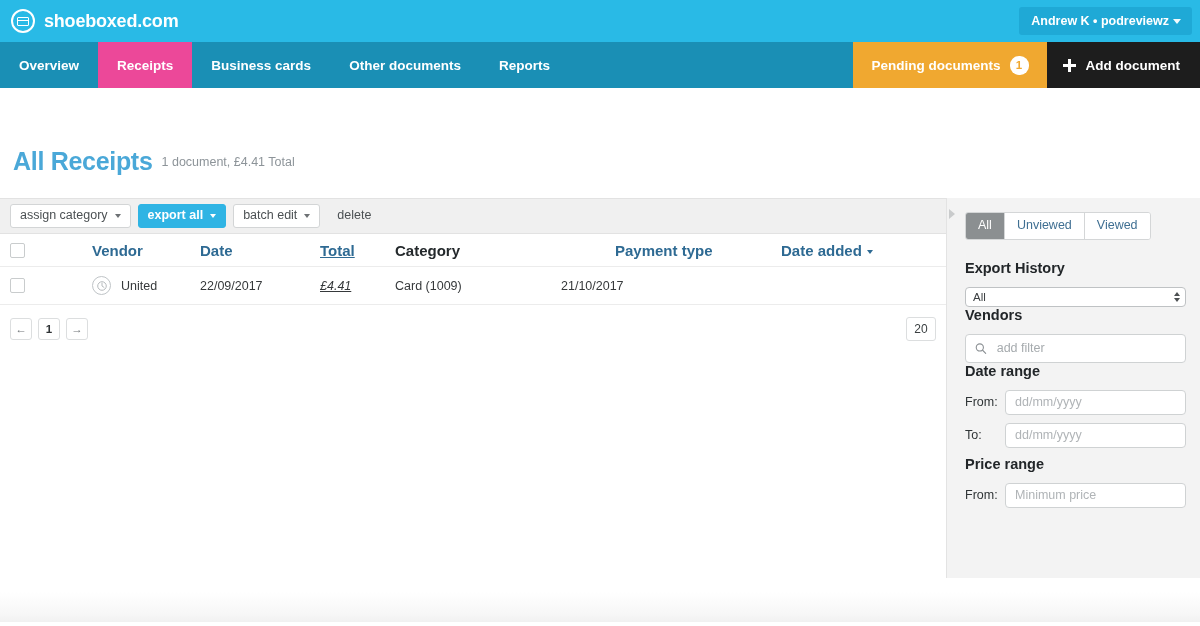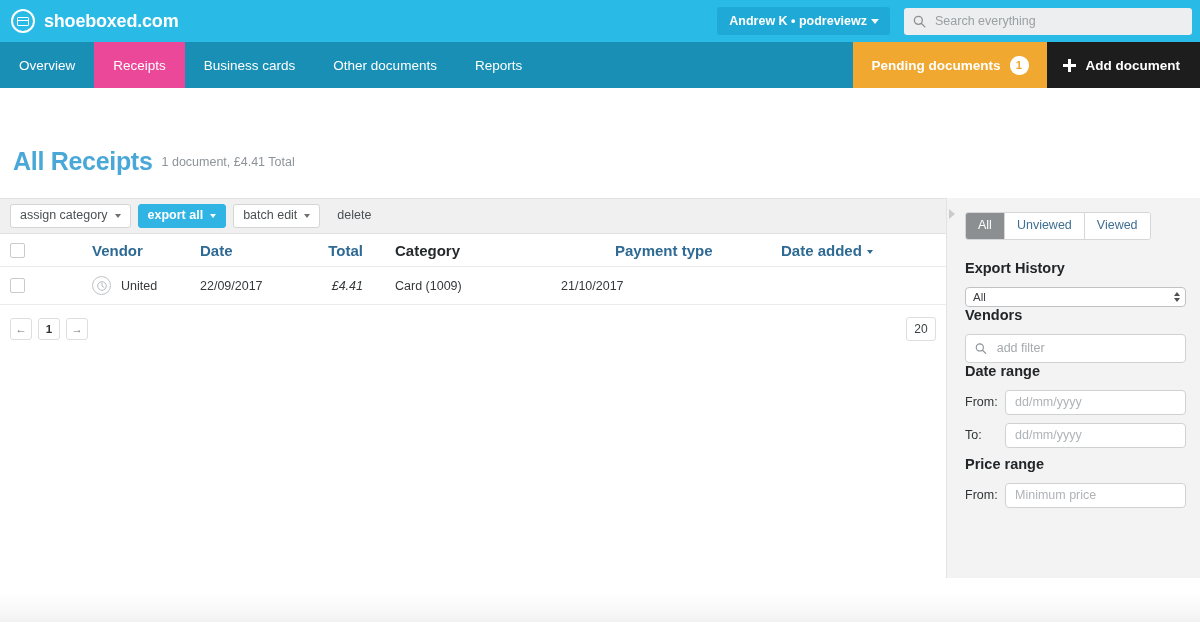--- a/index.html
+++ b/index.html
@@ -97,21 +97,21 @@
     display: flex;
     align-items: stretch;
     position: relative;
   }
   .nav-items { display: flex; align-items: stretch; }
   .nav-item {
     display: flex; align-items: center;
     padding: 0 19px;
     color: #ffffff;
     font-size: 13.5px;
-    font-weight: normal;
+    font-weight: bold;
     cursor: pointer;
     white-space: nowrap;
   }
   .nav-item.active { background: #ec4899; }
   .nav-right { margin-left: auto; display: flex; align-items: stretch; }
   .pending-btn {
     background: #f0a830;
     color: #ffffff;
     font-size: 13.5px;
     font-weight: bold;
@@ -234,21 +234,21 @@
     width: 15px; height: 15px;
     border: 1px solid #c9cccd;
     border-radius: 2px;
     background: #fff;
     flex: none;
     cursor: pointer;
   }
   .col-check { width: 82px; display: flex; align-items: center; }
   .col-vendor { width: 108px; }
   .col-date { width: 120px; }
-  .col-total { width: 75px; text-align: right; padding-right: 32px; }
+  .col-total { width: 75px; text-align: left; padding-right: 4px; text-decoration: underline; }
   .col-category { width: 220px; }
   .col-payment { width: 166px; }
   .col-added { width: 150px; }
 
   .th {
     font-size: 15px;
     color: #2e6a93;
     font-weight: bold;
   }
   .th.dark { color: #24292c; }
@@ -437,27 +437,20 @@
     <span class="logo-mark">
       <span class="logo-box"></span>
     </span>
     <span class="brand-name">shoeboxed.com</span>
   </div>
 
   <div class="topbar-right">
     <div class="account-chip">
       <span>Andrew K • podreviewz</span>
       <span class="caret-down"></span>
-    </div>
-    <div class="search-wrap">
-      <svg class="search-ico" width="13" height="13" viewBox="0 0 16 16">
-        <circle cx="6.6" cy="6.6" r="4.9" fill="none" stroke="#8b9094" stroke-width="1.6"></circle>
-        <line x1="10.4" y1="10.4" x2="14.6" y2="14.6" stroke="#8b9094" stroke-width="1.6" stroke-linecap="round"></line>
-      </svg>
-      <input class="search-input" type="text" placeholder="Search everything" style="">
     </div>
   </div>
 </div>
 
 <div class="navbar">
   <div class="nav-items">
     <div class="nav-item">Overview</div>
     <div class="nav-item active">Receipts</div>
     <div class="nav-item">Business cards</div>
     <div class="nav-item">Other documents</div>

